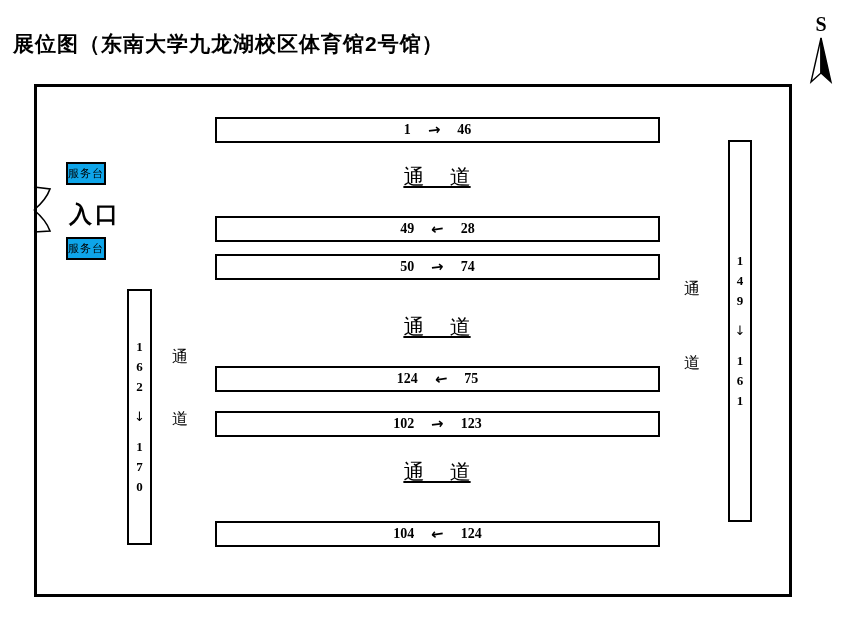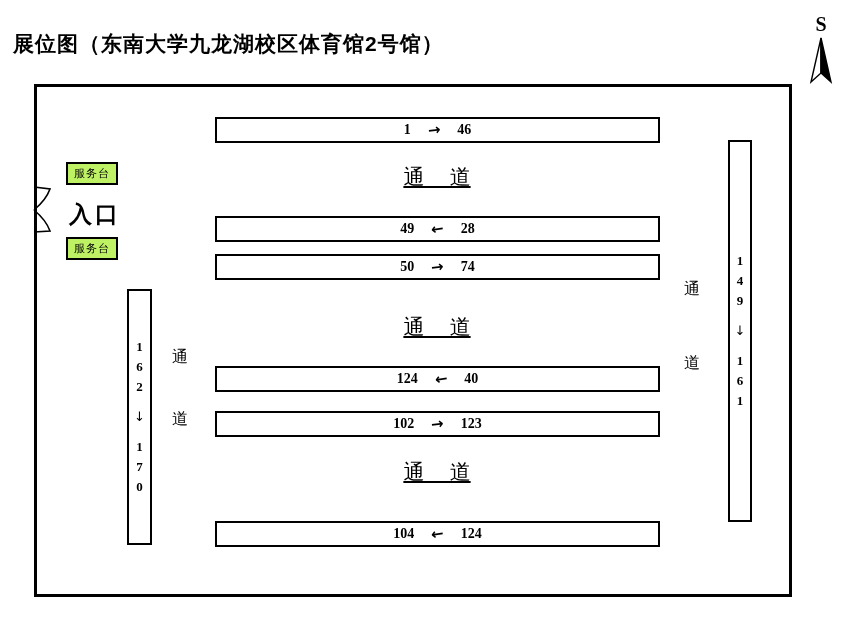--- a/index.html
+++ b/index.html
@@ -37,22 +37,22 @@
   .rail-right{left:728px;top:140px;width:24px;height:382px;}
   .rail .sp{height:10px;}
   .rail .dn{font-family:"DejaVu Sans",sans-serif;font-weight:normal;}
   .aisle-v{
     position:absolute;display:flex;flex-direction:column;align-items:center;
     font-size:16px;line-height:16px;
   }
   .aisle-v-left{left:168px;top:349px;width:24px;gap:46px;}
   .aisle-v-right{left:680px;top:281px;width:24px;gap:58px;}
   .service{
-    position:absolute;left:66px;width:52px;height:23px;border:2px solid #000;
-    box-sizing:border-box;background:#bef264;display:flex;align-items:center;justify-content:center;
+    position:absolute;left:66px;width:40px;height:23px;border:2px solid #000;
+    box-sizing:border-box;background:#0ea5e9;display:flex;align-items:center;justify-content:center;
     font-size:11px;letter-spacing:1px;white-space:nowrap;
   }
   .service-1{top:162px;}
   .service-2{top:237px;}
   .entrance{
     position:absolute;left:69px;top:199px;font-size:23px;font-weight:bold;
     letter-spacing:3px;white-space:nowrap;
   }
   .door-svg{position:absolute;left:32px;top:184px;}
   .compass{position:absolute;left:804px;top:12px;width:38px;height:76px;}
@@ -90,21 +90,21 @@
     <span>28</span>
   </div>
   <div class="booth-row" style="top:254px">
     <span>50</span>
     <span class="arrow">→</span>
     <span>74</span>
   </div>
   <div class="booth-row" style="top:366px">
     <span>124</span>
     <span class="arrow">←</span>
-    <span>40</span>
+    <span>75</span>
   </div>
   <div class="booth-row" style="top:411px">
     <span>102</span>
     <span class="arrow">→</span>
     <span>123</span>
   </div>
   <div class="booth-row" style="top:521px">
     <span>104</span>
     <span class="arrow">←</span>
     <span>124</span>

